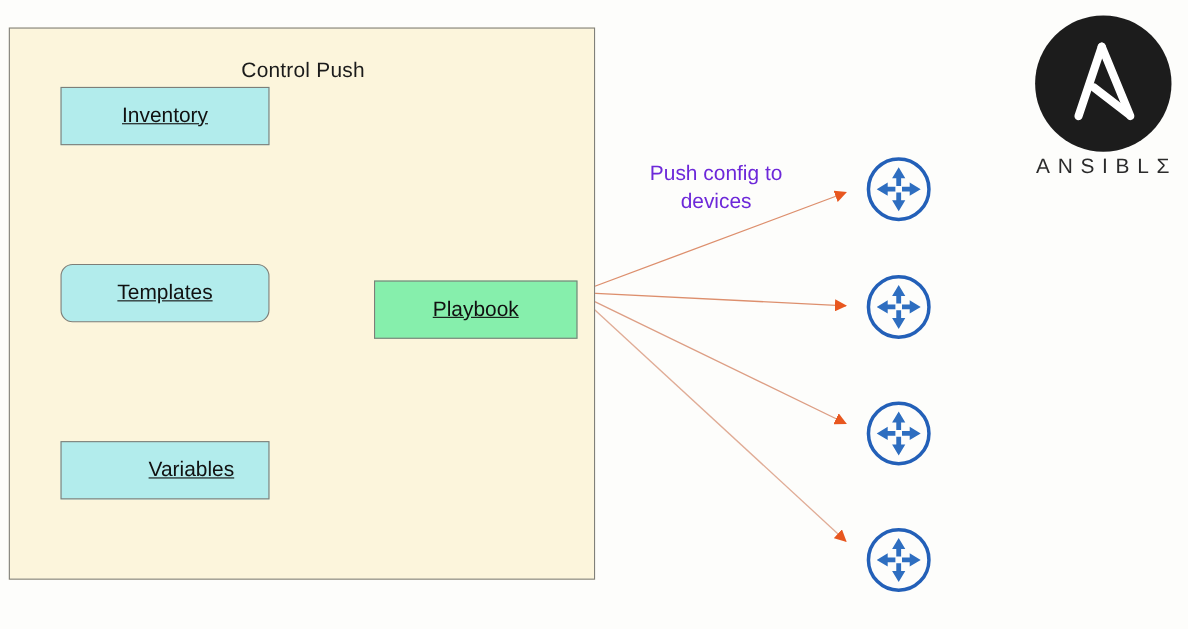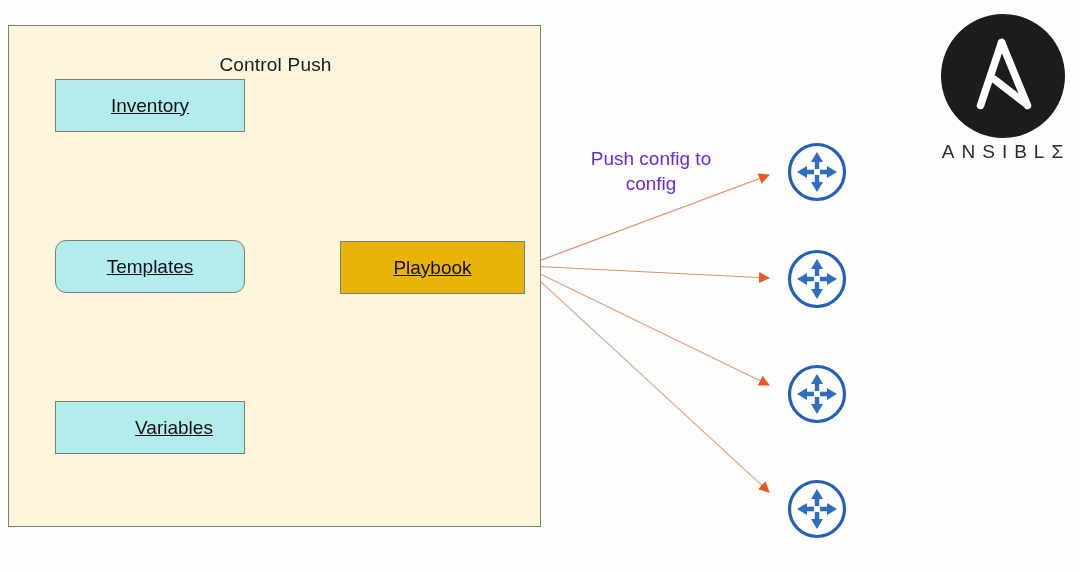--- a/index.html
+++ b/index.html
@@ -52,21 +52,21 @@
     box-sizing: border-box;
     border: 1.3px solid #7e7e78;
     display: flex;
     align-items: center;
     justify-content: center;
     font-size: 19px;
     color: #111111;
     text-decoration: underline;
   }
   .box-cyan { background: #b2ecec; }
-  .box-green { background: #eab308; }
+  .box-green { background: #86efac; margin-top: 14px; }
 
   .box-inventory { left: 55px;  top: 79px;  width: 190px; height: 53px; }
   .box-templates { left: 55px;  top: 240px; width: 190px; height: 53px; border-radius: 11px; }
   .box-variables { left: 55px;  top: 401px; width: 190px; height: 53px; padding-left: 48px; }
   .box-playbook  { left: 340px; top: 241px; width: 185px; height: 53px; }
 
   
   .push-caption {
     position: absolute;
     left: 566px;
@@ -152,21 +152,21 @@
   <div class="node-box box-cyan box-variables">
     <span>Variables</span>
   </div>
 
   <div class="node-box box-green box-playbook">
     <span>Playbook</span>
   </div>
 
   <div class="push-caption">
     <div>Push config to</div>
-    <div>config</div>
+    <div>devices</div>
   </div>
 
   <svg class="router router-1" viewBox="0 0 62 62">
     <circle cx="31" cy="31" r="27.5" fill="#fdfdfb" stroke="#2360b8" stroke-width="3.2"></circle>
     <g fill="#2e6ec0">
       <path d="M31 11 L37 21 L33.2 21 L33.2 28 L28.8 28 L28.8 21 L25 21 Z"></path>
       <path d="M31 51 L25 41 L28.8 41 L28.8 34 L33.2 34 L33.2 41 L37 41 Z"></path>
       <path d="M11 31 L21 25 L21 28.8 L28 28.8 L28 33.2 L21 33.2 L21 37 Z"></path>
       <path d="M51 31 L41 37 L41 33.2 L34 33.2 L34 28.8 L41 28.8 L41 25 Z"></path>
     </g>

